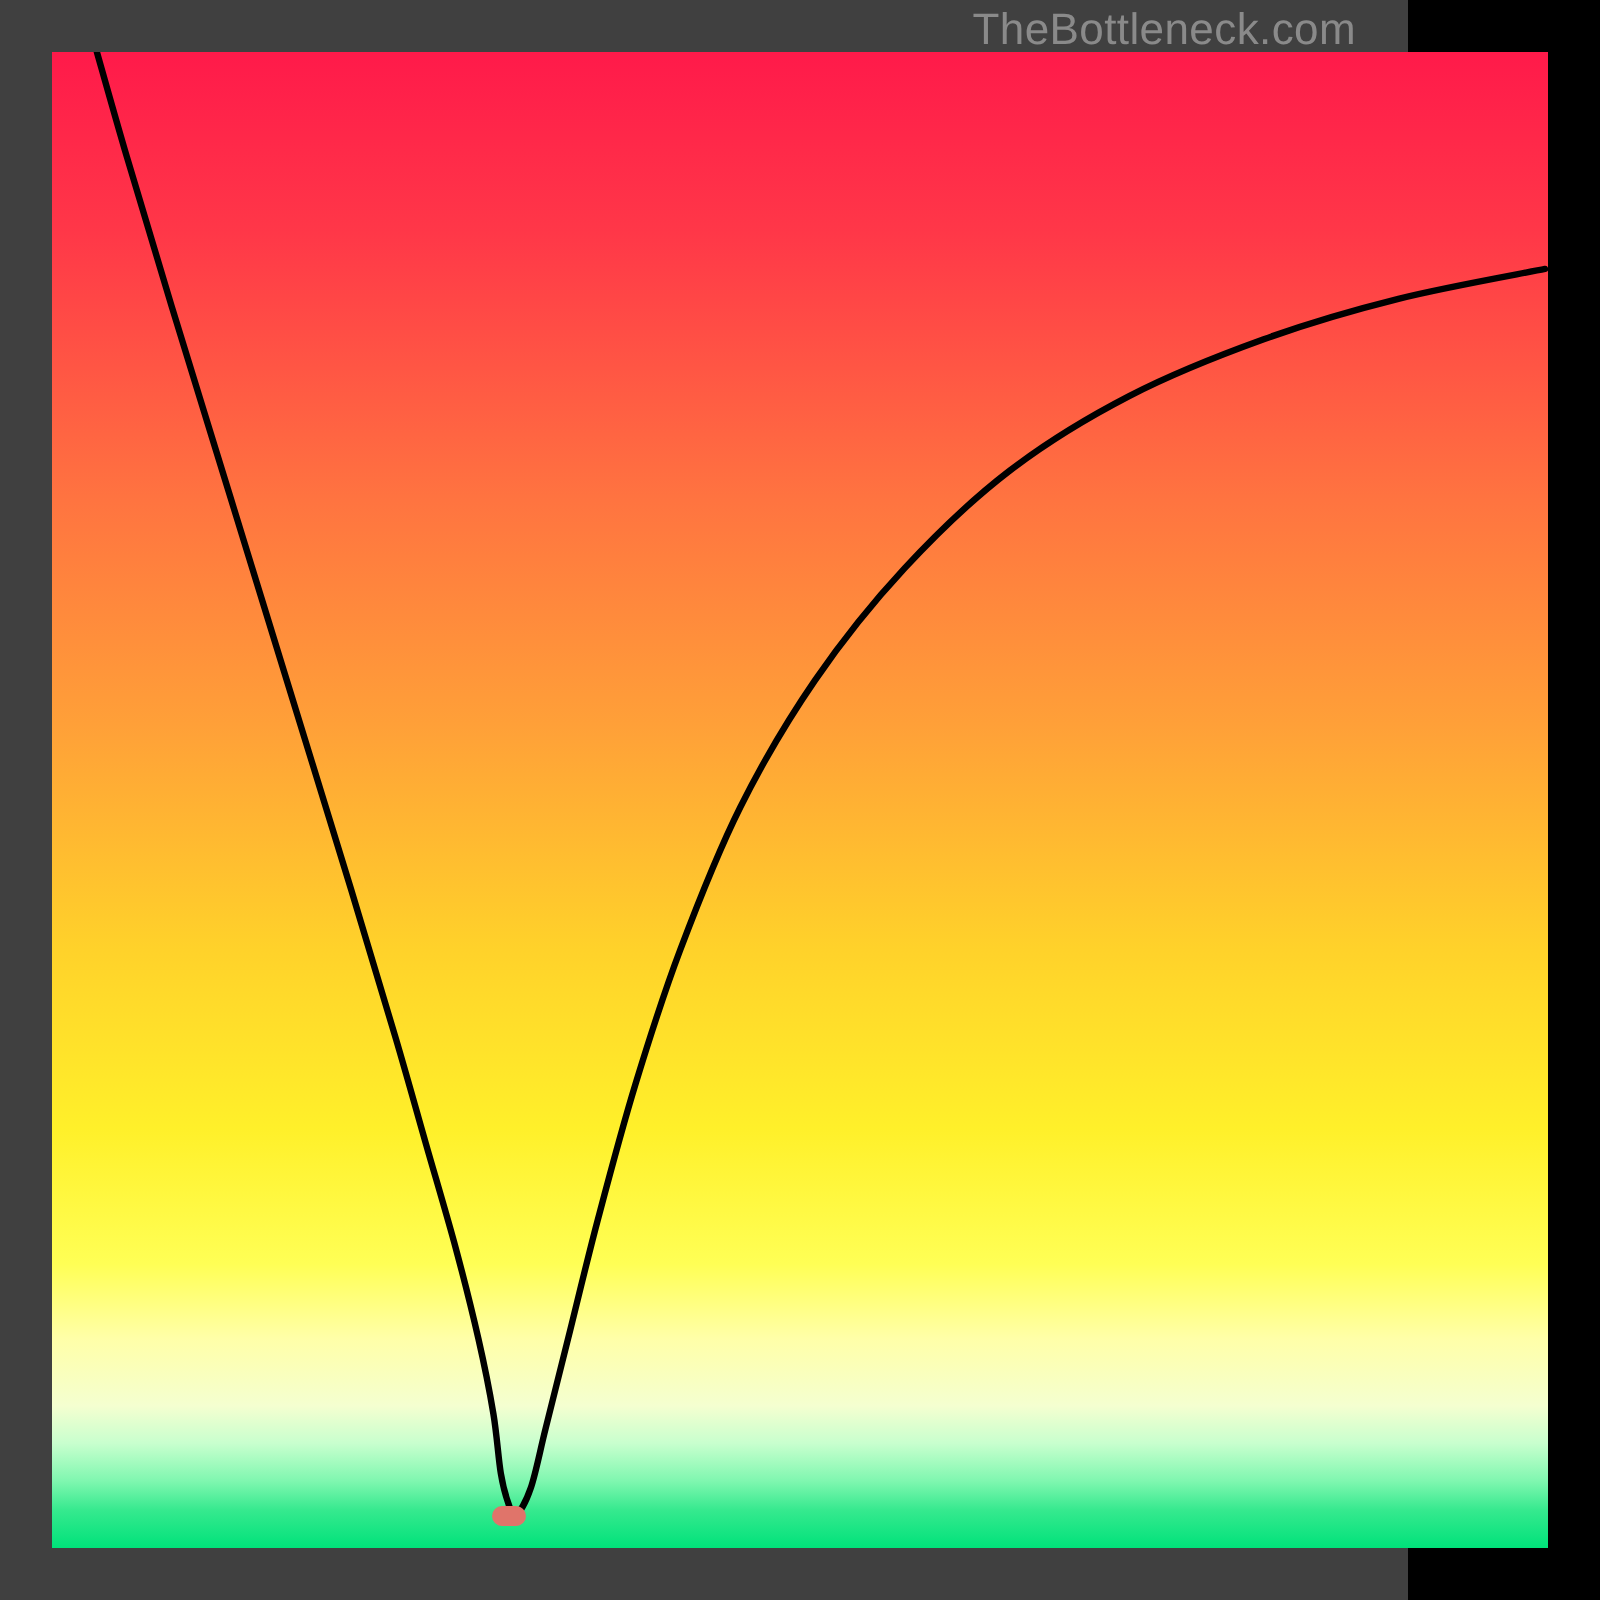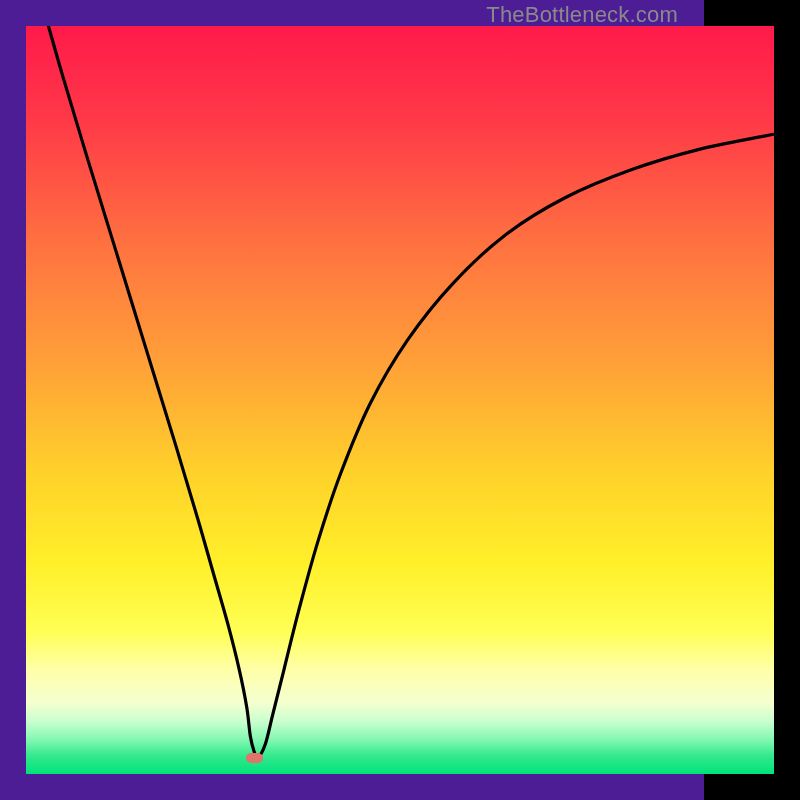--- a/index.html
+++ b/index.html
@@ -10,21 +10,21 @@
     overflow: hidden;
     background: #000;
     font-family: Arial, Helvetica, sans-serif;
   }
   .frame {
     position: absolute;
     top: 0;
     left: 0;
     width: 704px;
     height: 800px;
-    background: #4c1d95;
+    background: #404040;
     text-align: right;
   }
   .plot-area {
     position: absolute;
     top: 26px;
     left: 26px;
     width: 748px;
     height: 748px;
     overflow: hidden;
   }

